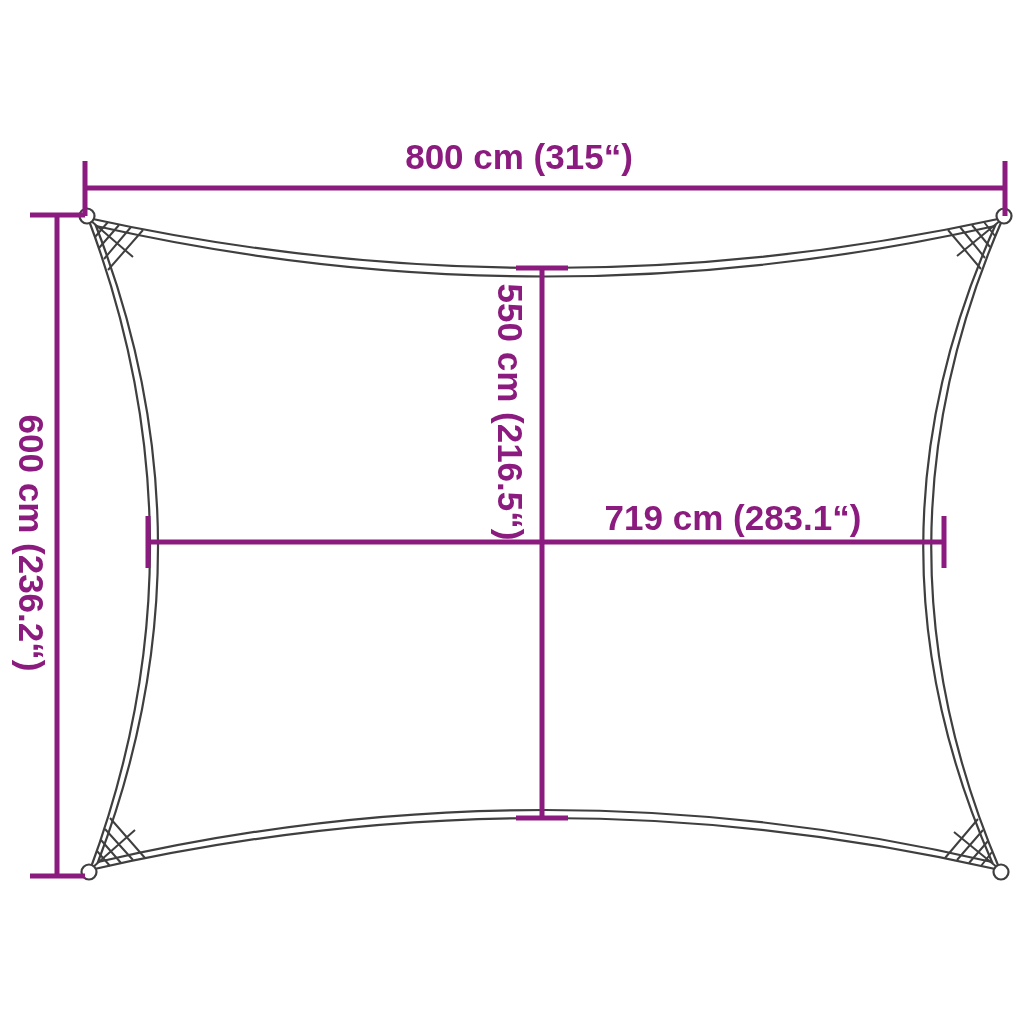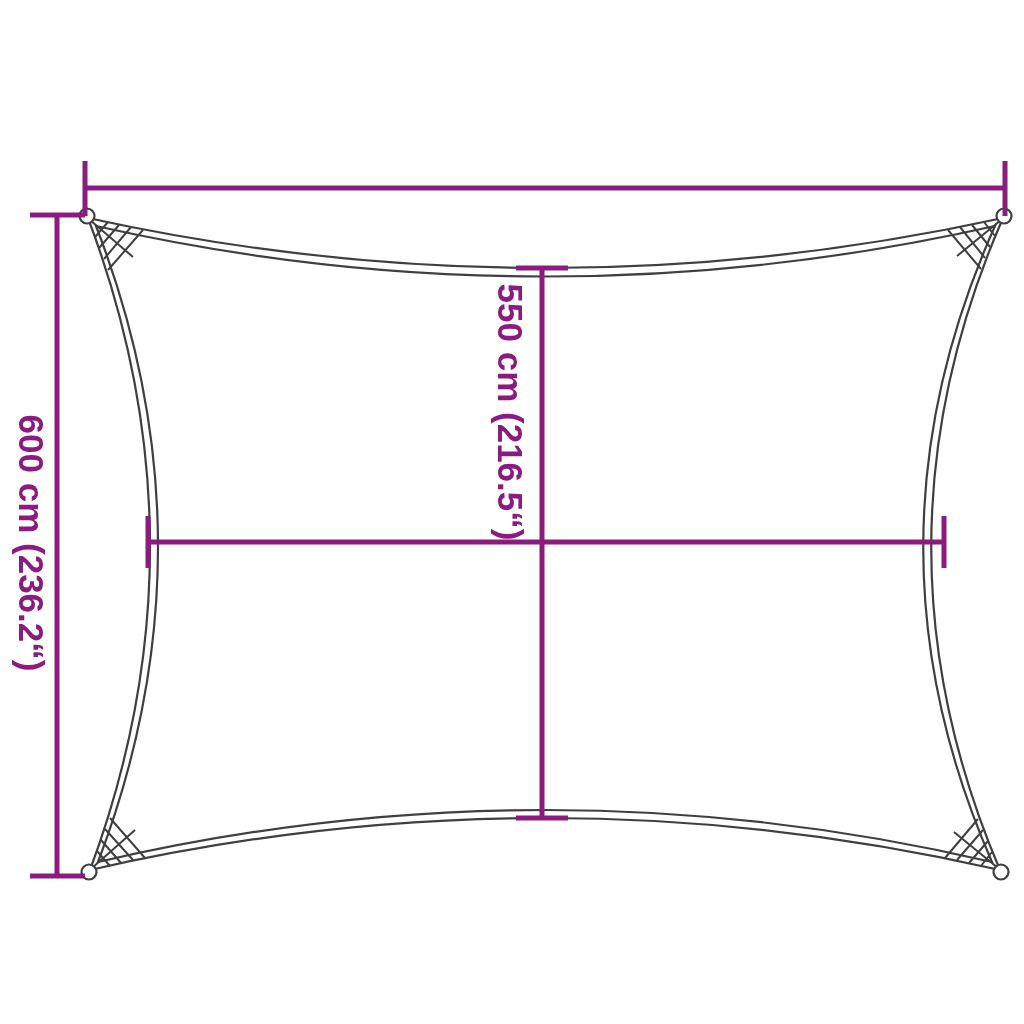--- a/index.html
+++ b/index.html
@@ -69,18 +69,20 @@
       <line class="dim" x1="516" y1="818" x2="568" y2="818"></line>
     </g>
 
     <g>
       <line class="dim" x1="148" y1="542" x2="944" y2="542"></line>
       <line class="dim" x1="148" y1="516" x2="148" y2="568"></line>
       <line class="dim" x1="944" y1="516" x2="944" y2="568"></line>
     </g>
   </svg>
 
+  <div class="label" style="left:519px;top:157px;">800 cm (315“)</div>
 
   <div class="label vertical" style="left:31px;top:543px;">600 cm (236.2“)</div>
 
   <div class="label vertical" style="left:510px;top:412px;">550 cm (216.5“)</div>
 
+  <div class="label" style="left:733px;top:518px;">719 cm (283.1“)</div>
 </div>
 
 </body></html>

